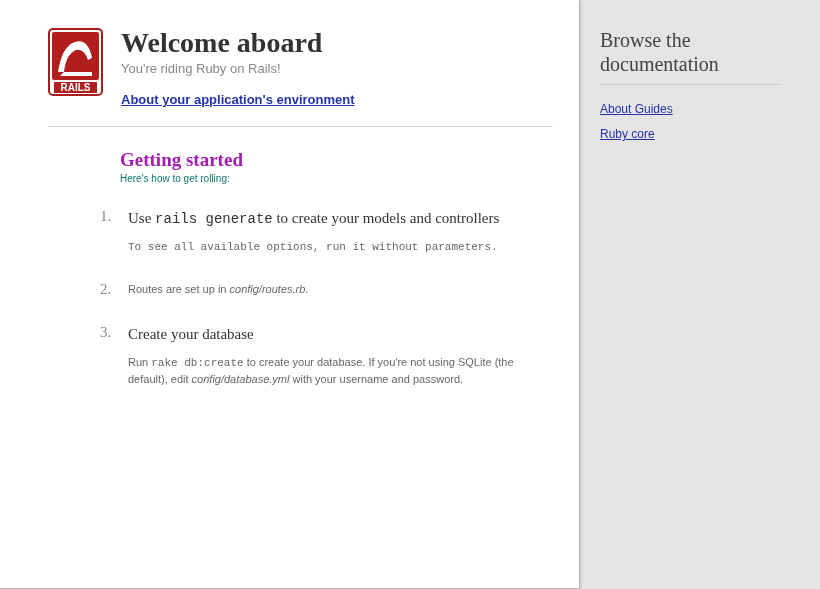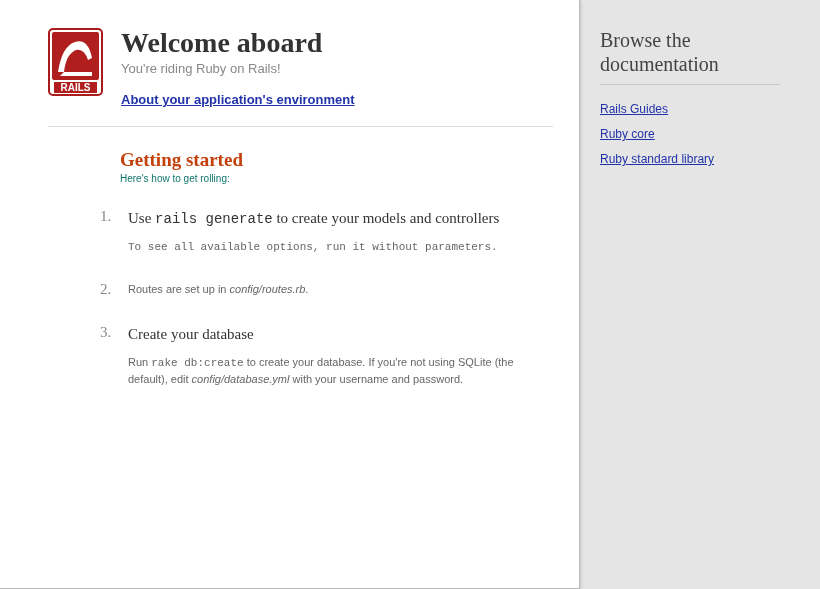--- a/index.html
+++ b/index.html
@@ -63,21 +63,21 @@
     }
     .divider {
       border: none;
       border-top: 1px solid #ddd;
       margin: 14px 0 22px 0;
     }
     .getting-started h2 {
       font-family: Georgia, 'Times New Roman', serif;
       font-size: 19px;
       font-weight: bold;
-      color: #c2410c;
+      color: #a21caf;
       margin-left: 72px;
     }
     .getting-started .subtitle {
       font-family: Verdana, sans-serif;
       font-size: 10px;
       color: #0f766e;
       margin-left: 72px;
       margin-top: 2px;
       margin-bottom: 24px;
     }
@@ -213,18 +213,17 @@
     </div>
   </div>
 
   <div class="sidebar">
     <h3>
       <span>Browse the</span><br>
       <span>documentation</span>
     </h3>
     <hr>
     <ul>
-      <li><a href="#">Rails Guides</a></li>
+      <li><a href="#">About Guides</a></li>
       <li><a href="#">Ruby core</a></li>
-      <li><a href="#">Ruby standard library</a></li>
     </ul>
   </div>
 </div>
 
 </body></html>

